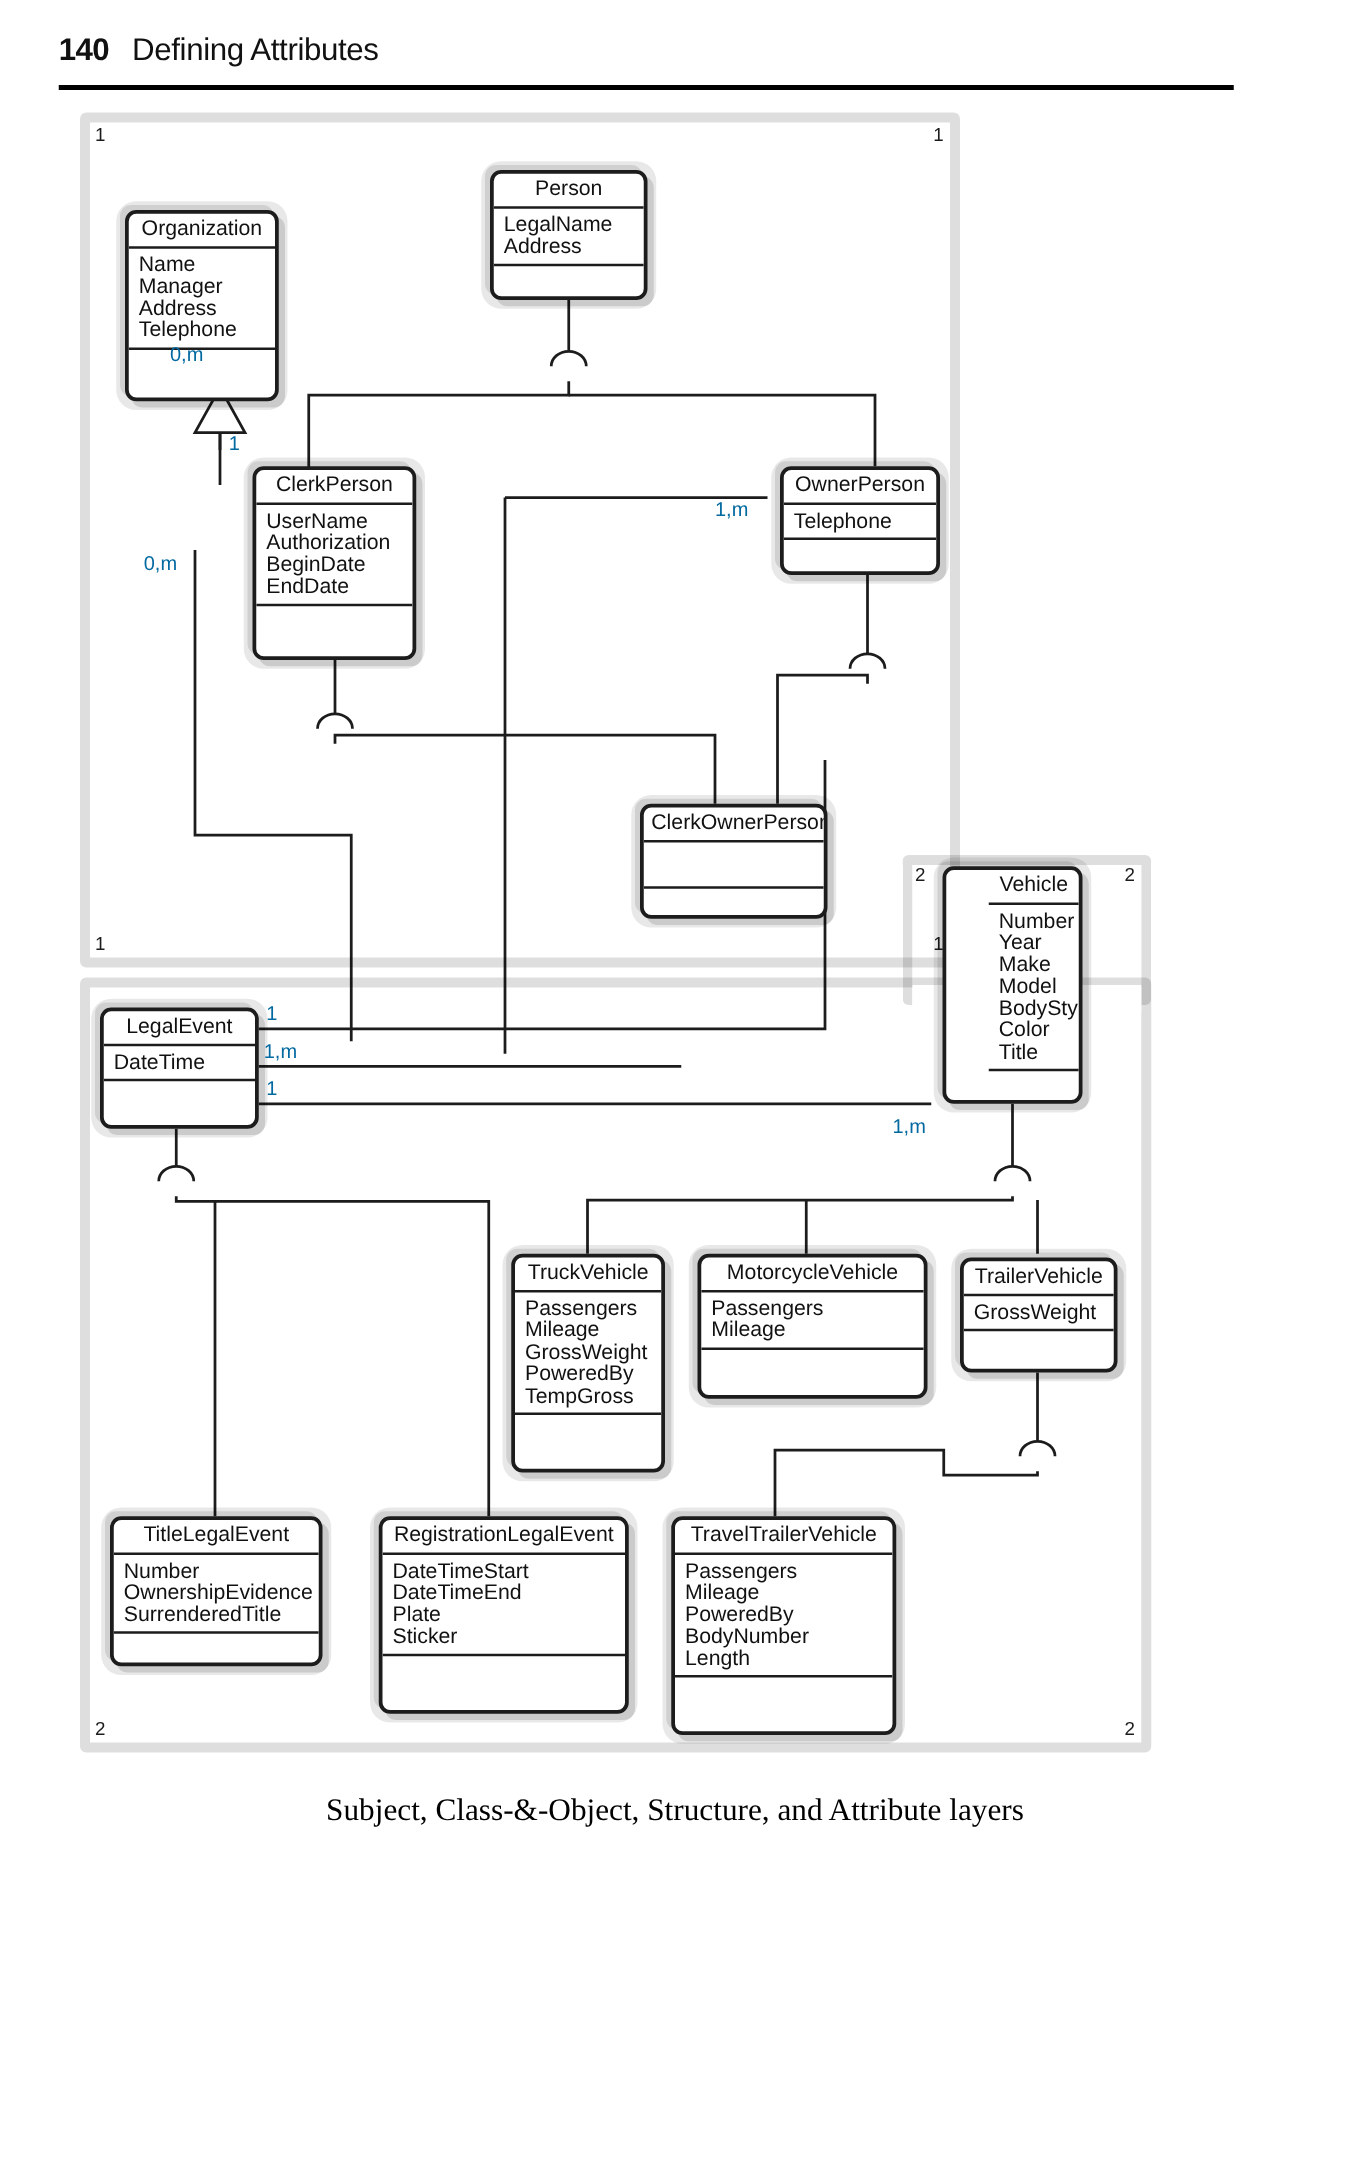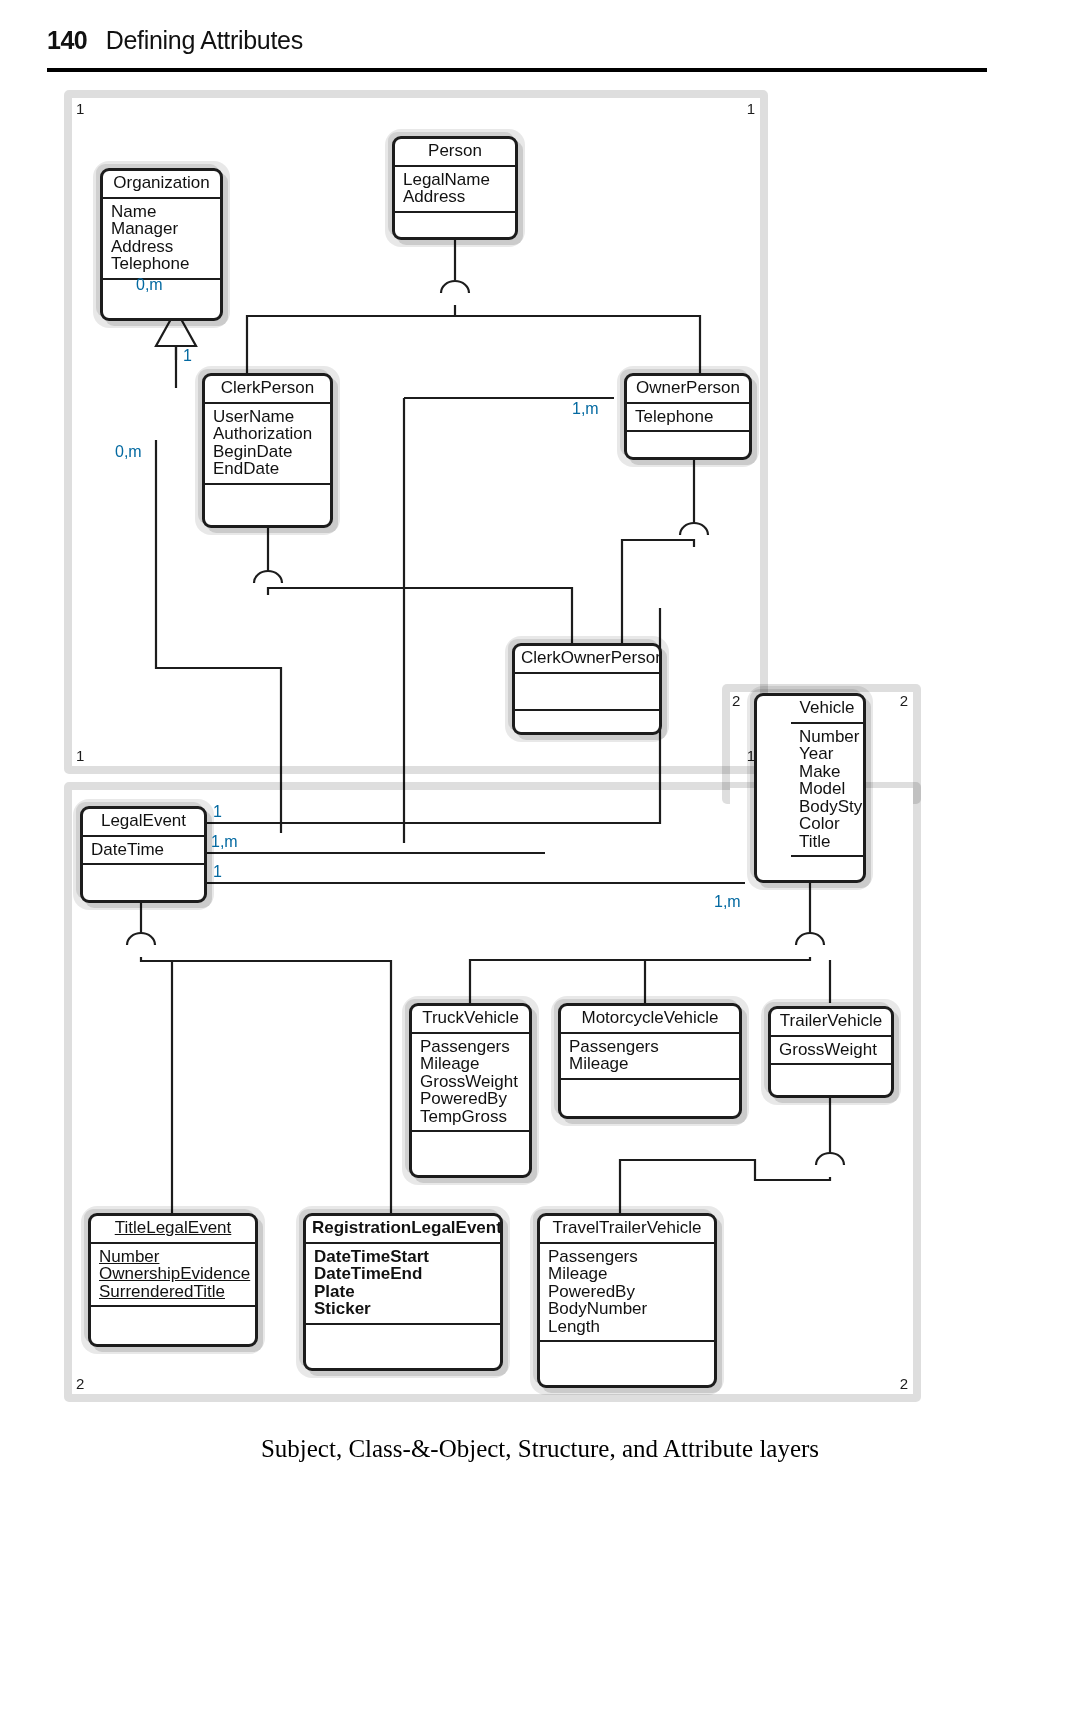--- a/index.html
+++ b/index.html
@@ -209,31 +209,31 @@
   </div>
 
   <div class="cls" style="left:768px;top:918px;width:126px;height:92px;">
     <div class="name">TrailerVehicle</div>
     <div class="attrs">
       <div>GrossWeight</div>
     </div>
     <div class="svcs"></div>
   </div>
 
-  <div class="cls" style="left:88px;top:1125px;width:170px;height:134px;text-decoration:underline;">
+  <div class="cls" style="left:88px;top:1125px;width:170px;height:120px;">
     <div class="name">TitleLegalEvent</div>
     <div class="attrs">
       <div>Number</div>
       <div>OwnershipEvidence</div>
       <div>SurrenderedTitle</div>
     </div>
     <div class="svcs"></div>
   </div>
 
-  <div class="cls" style="left:303px;top:1125px;width:200px;height:158px;font-weight:bold;">
+  <div class="cls" style="left:303px;top:1125px;width:200px;height:158px;">
     <div class="name">RegistrationLegalEvent</div>
     <div class="attrs">
       <div>DateTimeStart</div>
       <div>DateTimeEnd</div>
       <div>Plate</div>
       <div>Sticker</div>
     </div>
     <div class="svcs"></div>
   </div>
 

